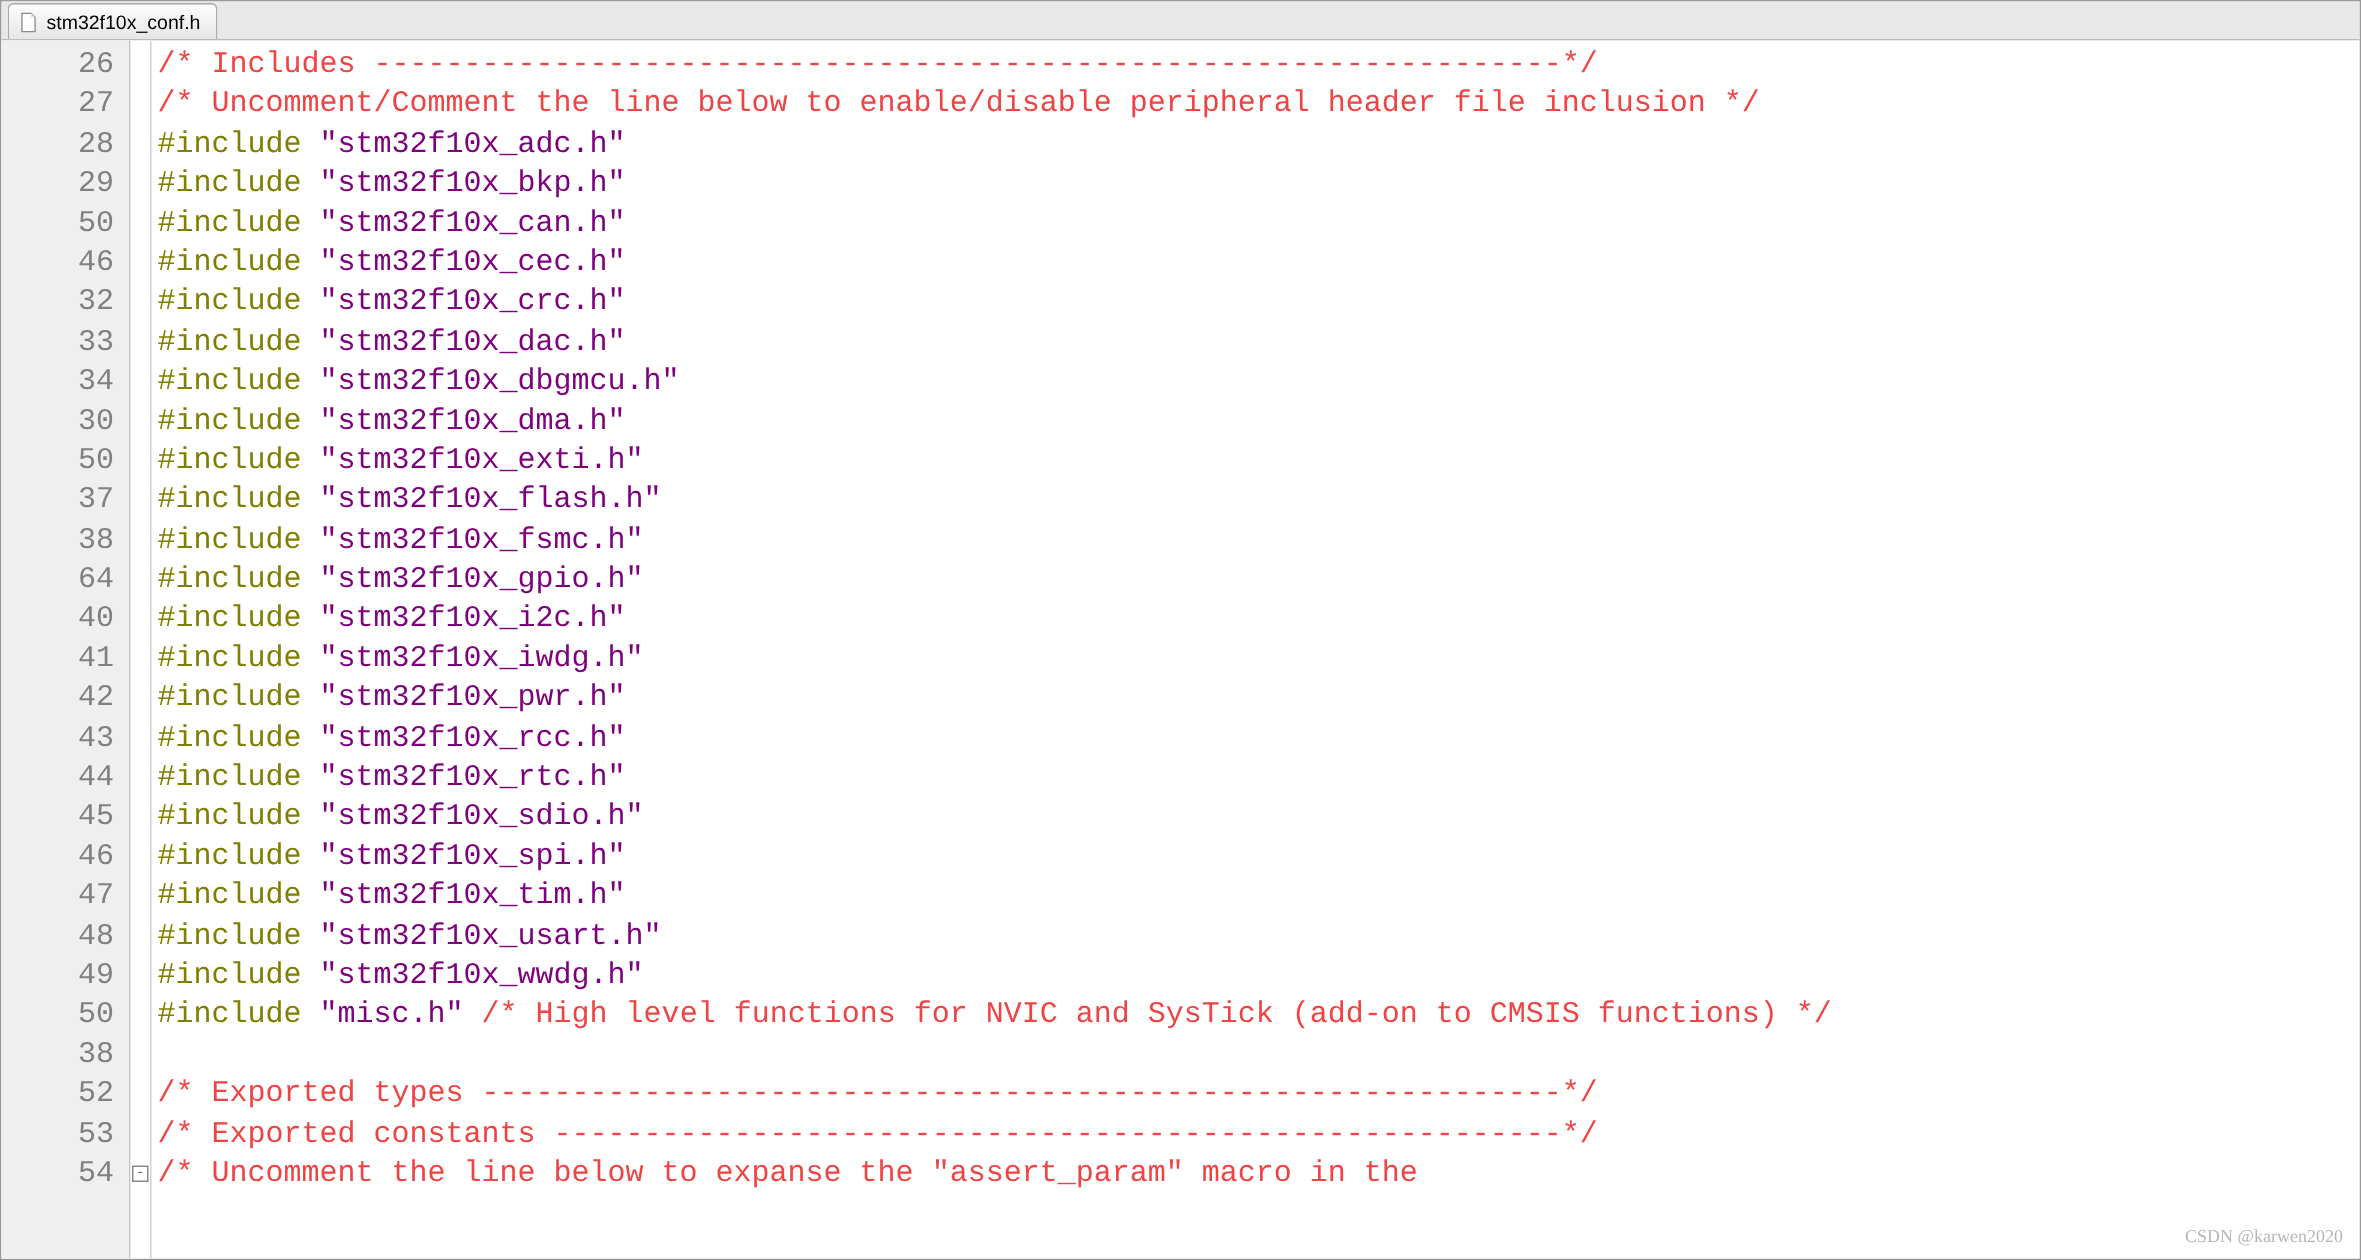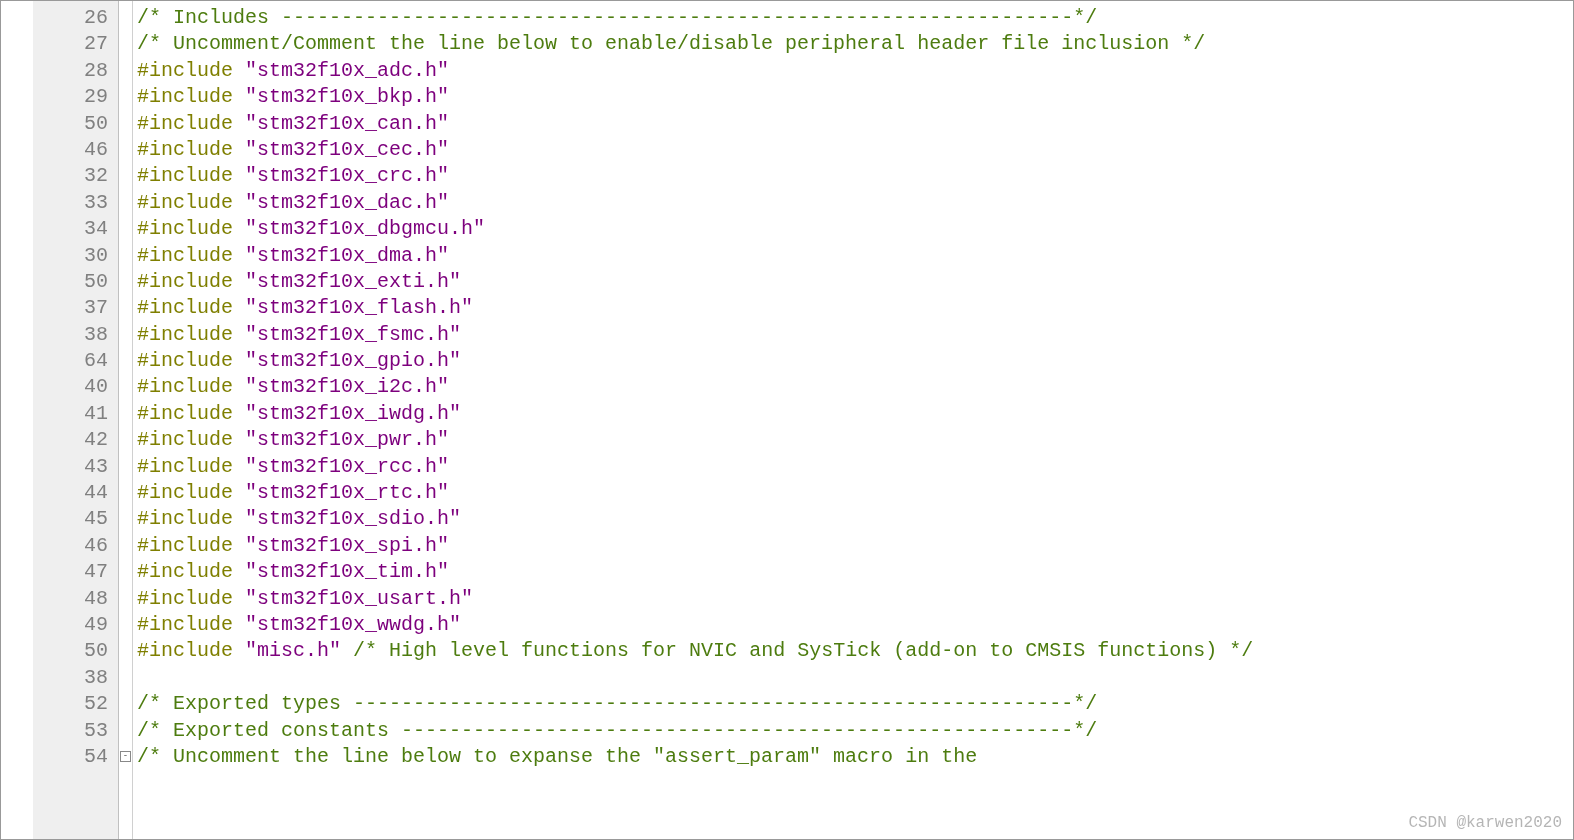--- a/index.html
+++ b/index.html
@@ -56,21 +56,20 @@
   }
   .gutter {
     background: #efefef;
     border-right: 1px solid #c0c0c0;
     text-align: right;
     color: #808080;
     font-size: 20px;
     padding: 4px 6px 0 0;
     min-width: 86px;
     user-select: none;
-    margin-left: 32px;
   }
   .gutter .ln { height: 26.4px; line-height: 26.4px; padding-right: 4px; }
   .fold-col {
     width: 14px;
     background: #fff;
     border-right: 1px solid #d0d0d0;
     position: relative;
   }
   .fold-box {
     position: absolute;
@@ -86,38 +85,49 @@
   }
   .code {
     flex: 1;
     padding: 4px 0 0 4px;
     white-space: pre;
     font-size: 20px;
     line-height: 26.4px;
     color: #000;
   }
   .code .row { height: 26.4px; }
-  .tok-comment   { color: #4d7c0f; }
+  .tok-comment   { color: #ef4444; }
   .tok-str       { color: #7d007d; }
   .tok-dir       { color: #7f7f00; text-align: right; }
   .watermark {
     position: absolute;
     right: 12px;
     bottom: 8px;
-    font-family: Liberation Mono, monospace;
-    font-size: 16px;
+    font-family: Liberation Serif, serif;
+    font-size: 12px;
     color: rgba(120,120,120,0.55);
     pointer-events: none;
   }
 </style>
 </head>
 <body>
 
 <div class="editor-frame">
 
+  <div class="tab-bar">
+    <div class="tab">
+      <span class="file-icon">
+        <svg viewBox="0 0 16 16">
+            <path fill="#fff" stroke="#888" stroke-width="1" d="M3 1 h7 l3 3 v11 h-10 z"></path>
+            <path fill="#ddd" d="M10 1 v3 h3 z"></path>
+          </svg>
+      </span>
+      <span>stm32f10x_conf.h</span>
+    </div>
+  </div>
 
   <div class="code-area">
     <div class="gutter" id="gutter">
         <div class="ln">26</div>
         <div class="ln">27</div>
         <div class="ln">28</div>
         <div class="ln">29</div>
         <div class="ln">50</div>
         <div class="ln">46</div>
         <div class="ln">32</div>

